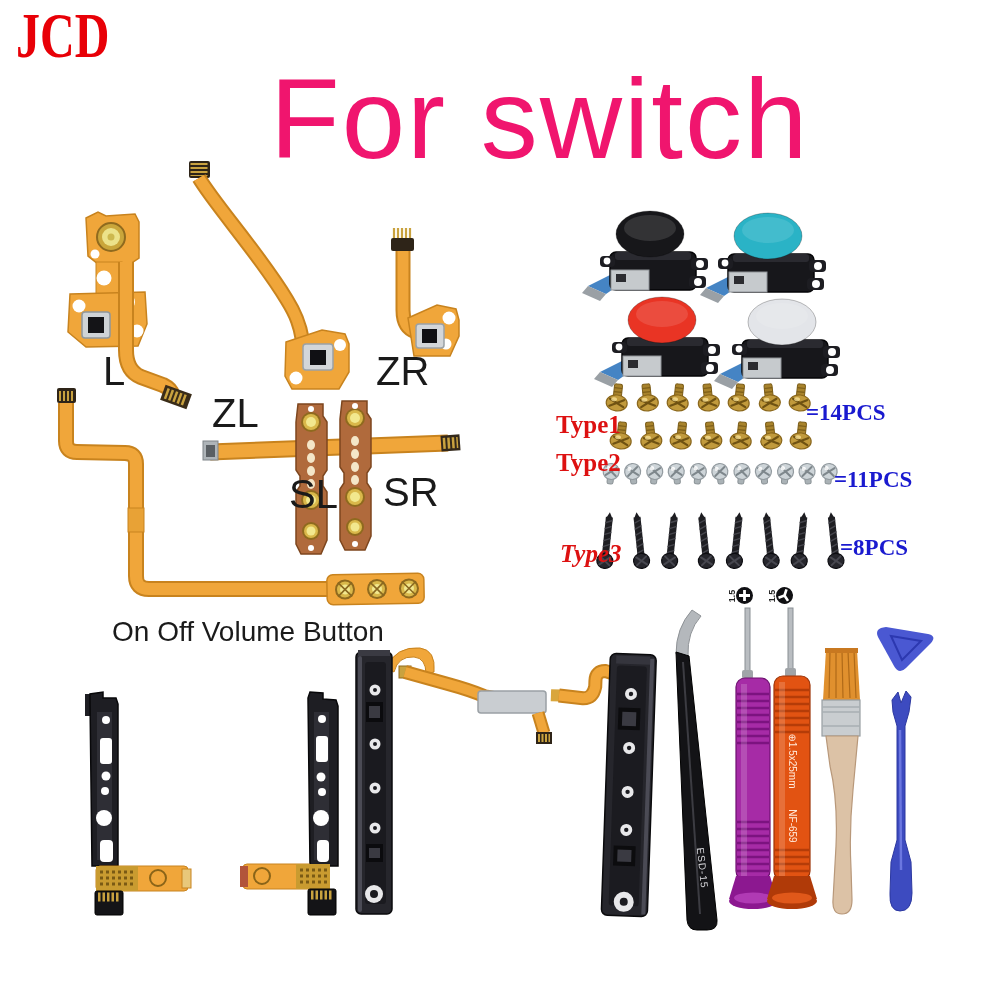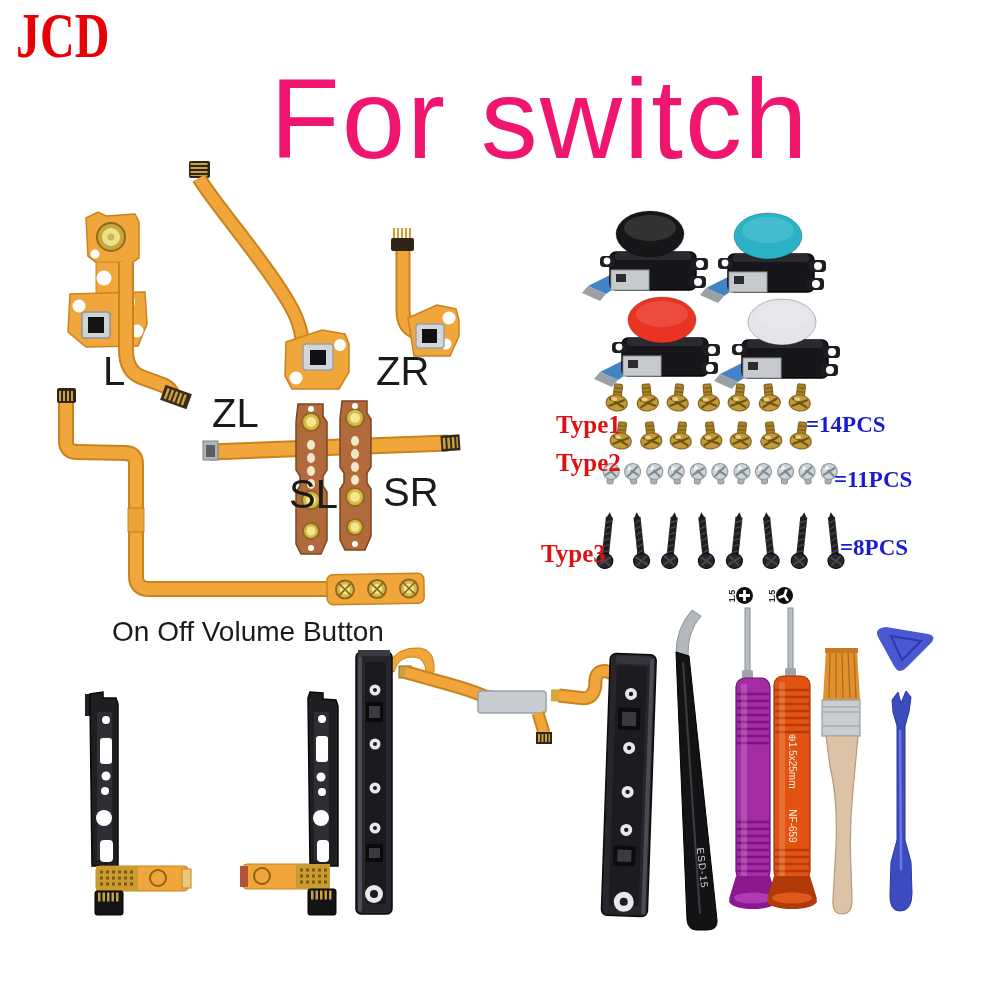--- a/index.html
+++ b/index.html
@@ -387,19 +387,19 @@
 <div class="lbl title" style="left:270px;top:62px;">For switch</div>
 
 <div class="lbl part-lbl" style="left:103px;top:351px;">L</div>
 <div class="lbl part-lbl" style="left:212px;top:351px;margin-top:42px;">ZL</div>
 <div class="lbl part-lbl" style="left:376px;top:351px;text-align:right;">ZR</div>
 <div class="lbl part-lbl" style="left:250px;top:474px;margin-left:39px;">SL</div>
 <div class="lbl part-lbl" style="left:383px;top:472px;">SR</div>
 <div class="lbl" style="left:112px;top:618px;font-size:28px;">On Off Volume Button</div>
 
 <div class="lbl type-lbl" style="left:556px;top:412px;">Type1</div>
-<div class="lbl pcs-lbl" style="left:806px;top:401px;margin-top:12px;">=14PCS</div>
+<div class="lbl pcs-lbl" style="left:806px;top:401px;">=14PCS</div>
 <div class="lbl type-lbl" style="left:556px;top:450px;">Type2</div>
 <div class="lbl pcs-lbl" style="left:834px;top:468px;">=11PCS</div>
-<div class="lbl type-lbl" style="left:541px;top:541px;">Type3</div>
+<div class="lbl type-lbl" style="left:560px;top:541px;font-style:italic;">Type3</div>
 <div class="lbl pcs-lbl" style="left:840px;top:536px;">=8PCS</div>
 
 </div>
 
 </body></html>

